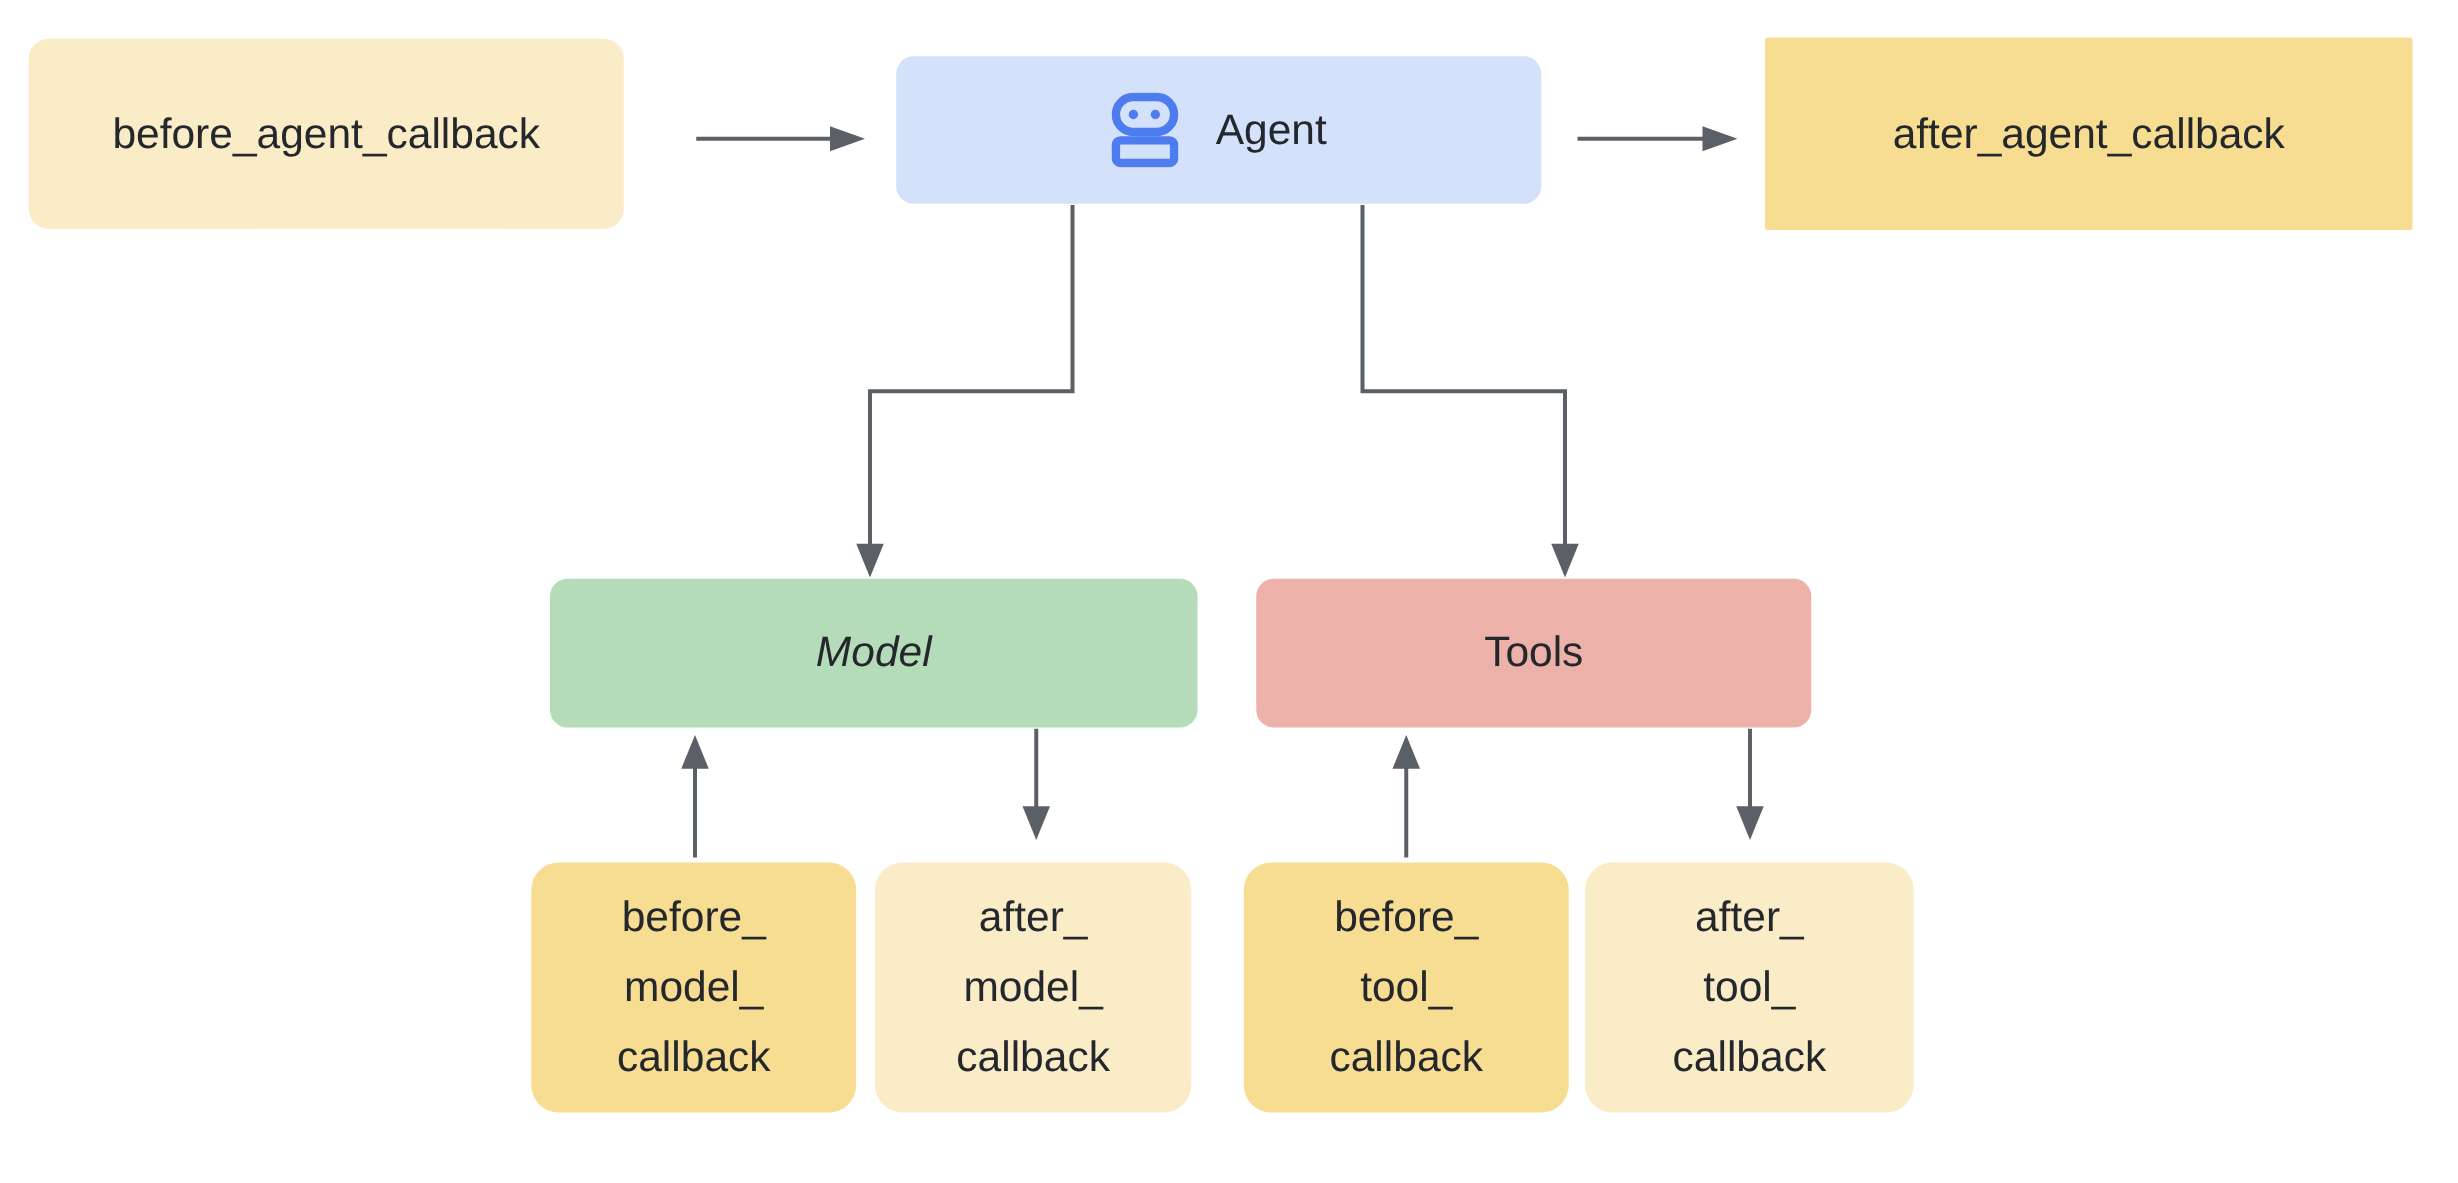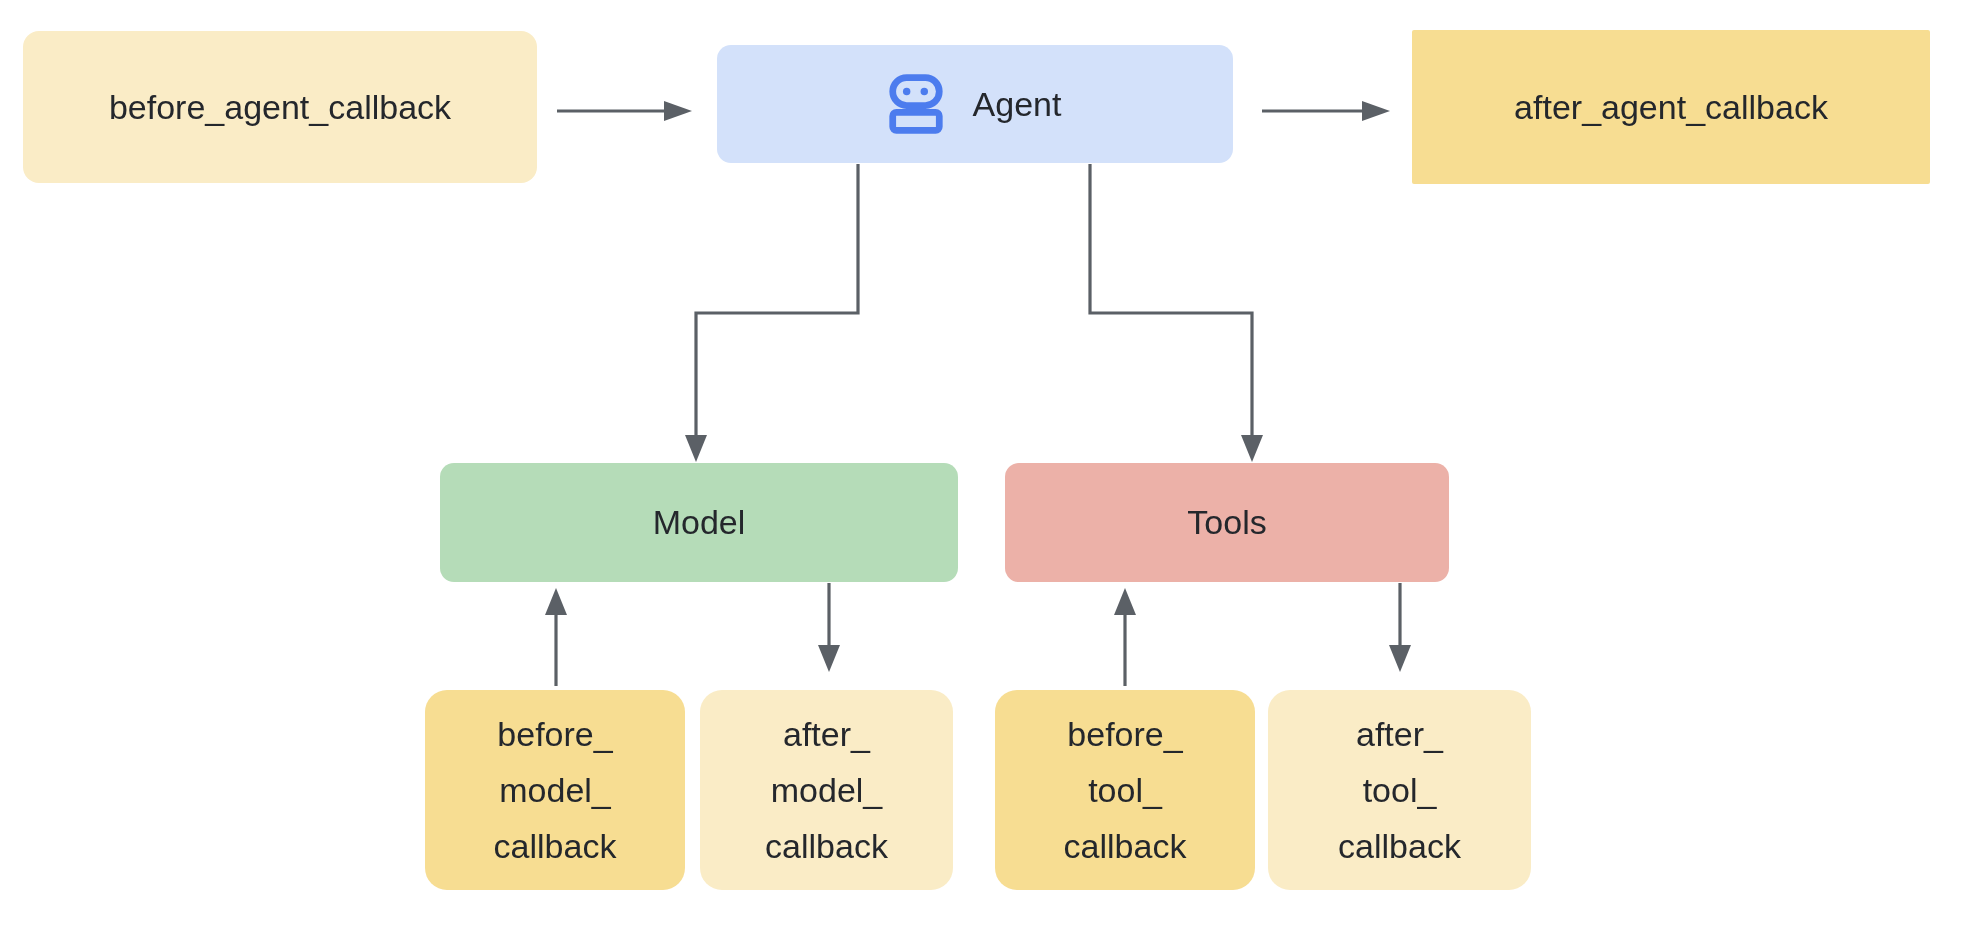--- a/index.html
+++ b/index.html
@@ -25,24 +25,24 @@
   .node{
     position:absolute;
     display:flex;align-items:center;justify-content:center;
     text-align:center;
     font-size:34px;
     color:var(--text);
     box-sizing:border-box;
   }
   .node-label{white-space:pre-line;line-height:56px;}
   .single-line .node-label{line-height:normal;}
-  .n-before-agent{left:23px;top:31px;width:514px;height:152px;background:var(--callback-light);border-radius:16px;}
+  .n-before-agent{left:23px;top:31px;width:476px;height:152px;background:var(--callback-light);border-radius:16px;}
   .n-agent{left:717px;top:45px;width:516px;height:118px;background:var(--agent-fill);border-radius:14px;gap:30px;}
   .n-after-agent{left:1412px;top:30px;width:518px;height:154px;background:var(--callback-dark);border-radius:2px;}
-  .n-model{left:440px;top:463px;width:518px;height:119px;background:var(--model-fill);border-radius:14px;}
+  .n-model{left:440px;top:463px;width:518px;height:119px;background:var(--model-fill);border-radius:14px;font-style:italic;}
   .n-tools{left:1005px;top:463px;width:444px;height:119px;background:var(--tools-fill);border-radius:14px;}
   .n-before-model{left:425px;top:690px;width:260px;height:200px;background:var(--callback-dark);border-radius:22px;}
   .n-after-model{left:700px;top:690px;width:253px;height:200px;background:var(--callback-light);border-radius:22px;}
   .n-before-tool{left:995px;top:690px;width:260px;height:200px;background:var(--callback-dark);border-radius:22px;}
   .n-after-tool{left:1268px;top:690px;width:263px;height:200px;background:var(--callback-light);border-radius:22px;}
   .robot{width:54px;height:60px;flex:0 0 auto;}
   .edge line, .edge polyline{stroke:var(--arrow);stroke-width:3.2;fill:none;}
   .edge polygon{fill:var(--arrow);stroke:none;}
 </style>
 </head>

